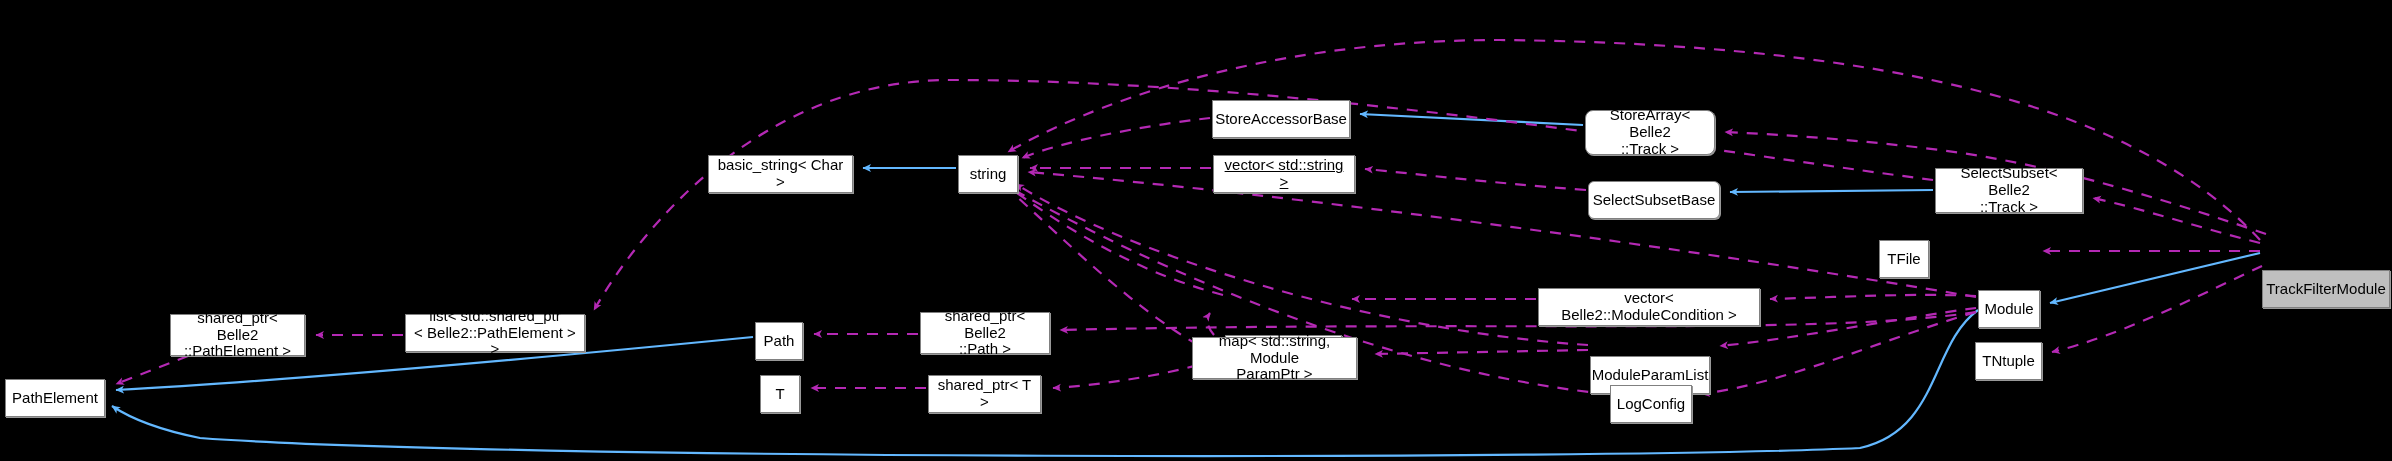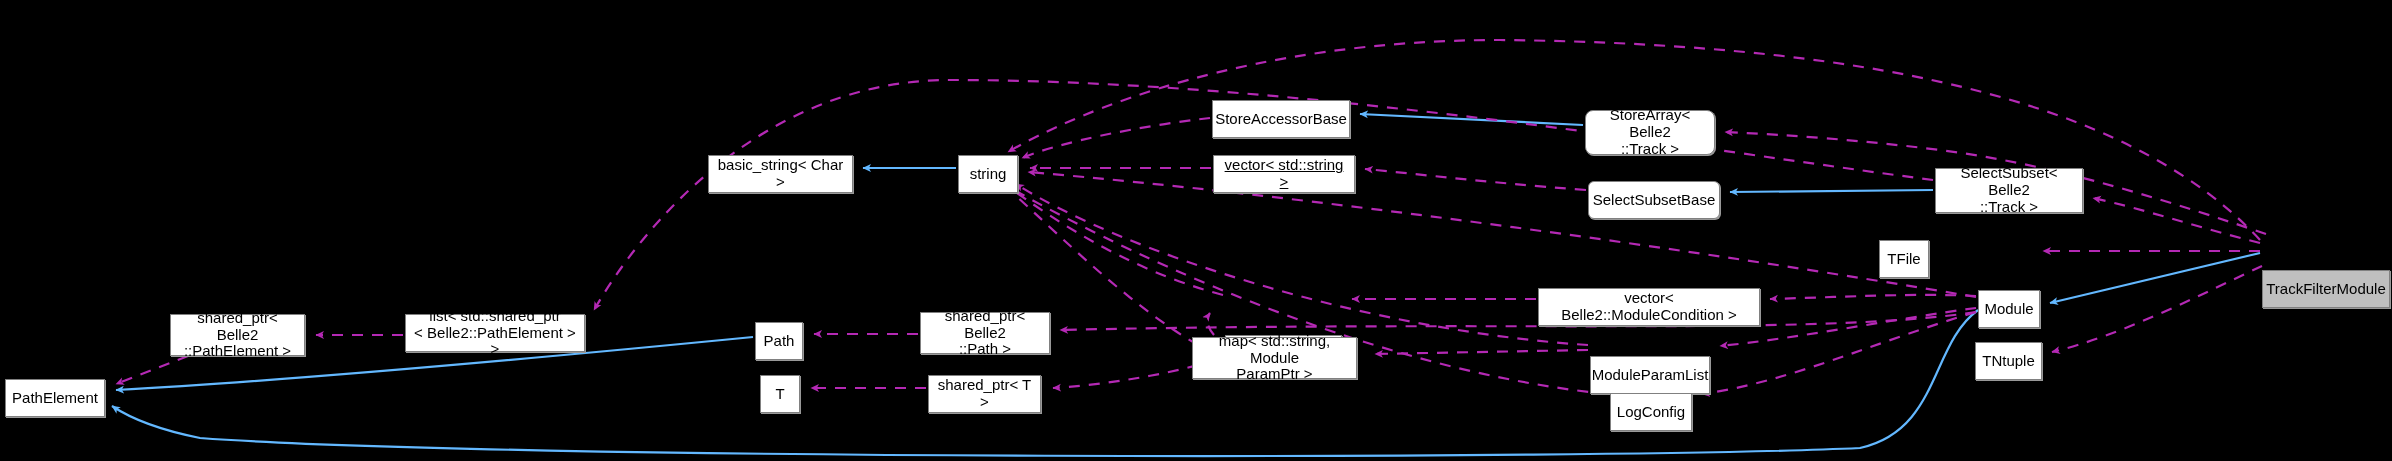--- a/index.html
+++ b/index.html
@@ -106,21 +106,21 @@
       <div class="node" style="left: 1212px; top: 100px; width: 138px; height: 26px;">StoreAccessorBase</div>
       <div class="node" style="left: 1213px; top: 155px; width: 142px; height: 26px; text-decoration: underline;">vector&lt; std::string &gt;</div>
       <div class="node" style="left: 1225px; top: 304px; width: 117px; height: 26px; margin-top: 31px;">ModuleCondition</div>
       <div class="node" style="left: 1160px; top: 337px; width: 165px; height: 42px; margin-left: 32px;">map&lt; std::string, Module
 ParamPtr &gt;</div>
       <div class="node" style="left: 1585px; top: 110px; width: 130px; height: 45px; border-radius: 8px;">StoreArray&lt; Belle2
 ::Track &gt;</div>
       <div class="node" style="left: 1588px; top: 181px; width: 132px; height: 26px; border-radius: 6px;">SelectSubsetBase</div>
       <div class="node" style="left: 1538px; top: 288px; width: 222px; height: 26px;">vector&lt; Belle2::ModuleCondition &gt;</div>
       <div class="node" style="left: 1590px; top: 337px; width: 120px; height: 26px; margin-top: 19px;">ModuleParamList</div>
-      <div class="node" style="left: 1610px; top: 385px; width: 82px; height: 22px; margin-top: 8px;">LogConfig</div>
+      <div class="node" style="left: 1610px; top: 385px; width: 82px; height: 22px;">LogConfig</div>
       <div class="node" style="left: 1935px; top: 168px; width: 148px; height: 45px;">SelectSubset&lt; Belle2
 ::Track &gt;</div>
       <div class="node" style="left: 1879px; top: 240px; width: 50px; height: 26px;">TFile</div>
       <div class="node" style="left: 1978px; top: 290px; width: 62px; height: 26px;">Module</div>
       <div class="node" style="left: 1975px; top: 342px; width: 67px; height: 26px;">TNtuple</div>
       <div class="node highlight" style="left: 2262px; top: 237px; width: 128px; height: 26px;">TrackFilterModule</div>
     </div>
 
 </div>
 

